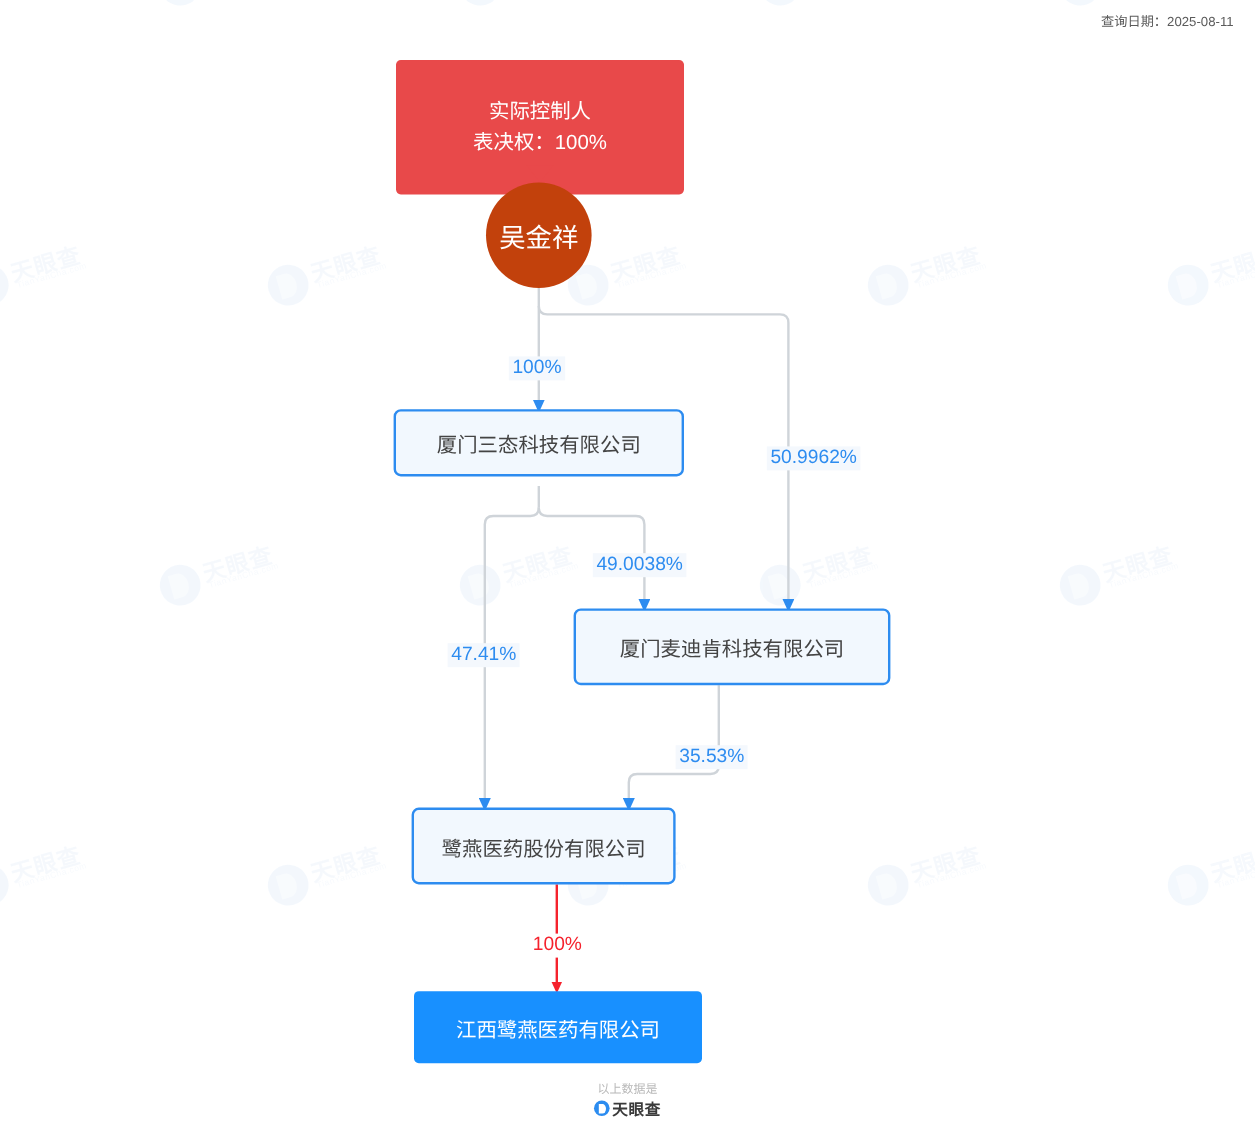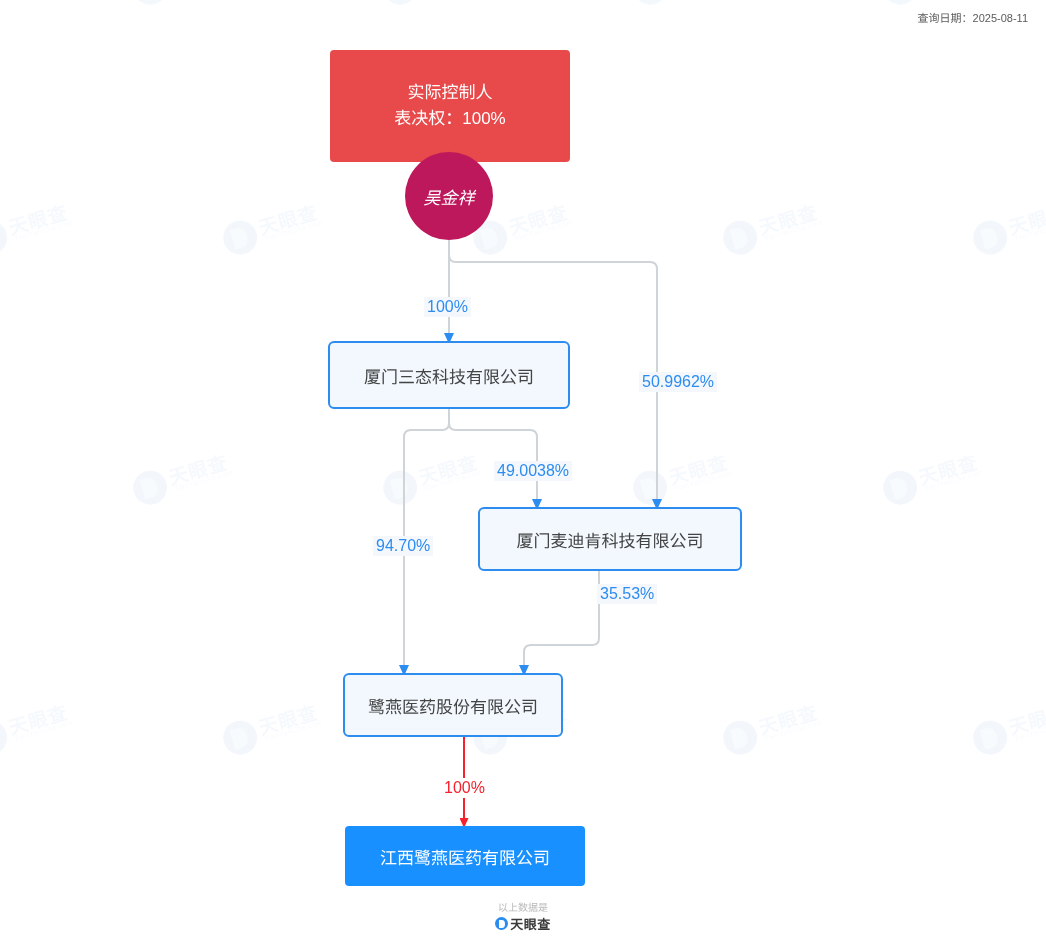--- a/index.html
+++ b/index.html
@@ -126,35 +126,34 @@
     border-right: 11px solid transparent;
     border-top: 14px solid #e8494a;
   }
 
   #node-person {
     left: 405px;
     top: 152px;
     width: 88px;
     height: 88px;
     border-radius: 50%;
-    background: #be185d;
+    background: #c2410c;
     color: #fff;
-    font-size: 17px;
-    font-style: italic;
+    font-size: 22px;
   }
 
   .company-box {
     background: #f2f8fe;
     border: 2px solid #2d8cf0;
     border-radius: 6px;
     color: #444;
     font-size: 17px;
     white-space: nowrap;
   }
-  #node-santai   { left: 328px; top: 341px; width: 242px; height: 68px; }
+  #node-santai   { left: 328px; top: 341px; width: 242px; height: 56px; }
   #node-maidiken { left: 478px; top: 507px; width: 264px; height: 64px; }
   #node-luyan    { left: 343px; top: 673px; width: 220px; height: 64px; }
 
   #node-jiangxi {
     left: 345px;
     top: 826px;
     width: 240px;
     height: 60px;
     background: #1890ff;
     border-radius: 4px;
@@ -172,21 +171,21 @@
     background: #f4f8fd;
     padding: 1px 3px;
     white-space: nowrap;
   }
   .edge-label.red { color: #f5222d; background: #fff; }
 
   #lbl-100-santai   { left: 424px; top: 297px; }
   #lbl-509962       { left: 613px; top: 372px; margin-left: 26px; }
   #lbl-490038       { left: 494px; top: 461px; }
   #lbl-115          { left: 373px; top: 536px; }
-  #lbl-3553         { left: 563px; top: 584px; margin-left: 34px; }
+  #lbl-3553         { left: 563px; top: 621px; }
   #lbl-100-jiangxi  { left: 441px; top: 778px; }
 
   
   #footer {
     position: absolute;
     left: 0;
     right: 0;
     bottom: 8px;
     z-index: 5;
     display: flex;
@@ -373,21 +372,21 @@
   <span>鹭燕医药股份有限公司</span>
 </div>
 
 <div class="node" id="node-jiangxi">
   <span>江西鹭燕医药有限公司</span>
 </div>
 
 <div class="edge-label" id="lbl-100-santai">100%</div>
 <div class="edge-label" id="lbl-509962">50.9962%</div>
 <div class="edge-label" id="lbl-490038">49.0038%</div>
-<div class="edge-label" id="lbl-115">94.70%</div>
+<div class="edge-label" id="lbl-115">47.41%</div>
 <div class="edge-label" id="lbl-3553">35.53%</div>
 <div class="edge-label red" id="lbl-100-jiangxi">100%</div>
 
 <div id="footer">
   <span>以上数据是</span>
   <span id="footer-logo">
     <span class="fl-mark"></span>
     <span class="fl-name">天眼查</span>
   </span>
 </div>

